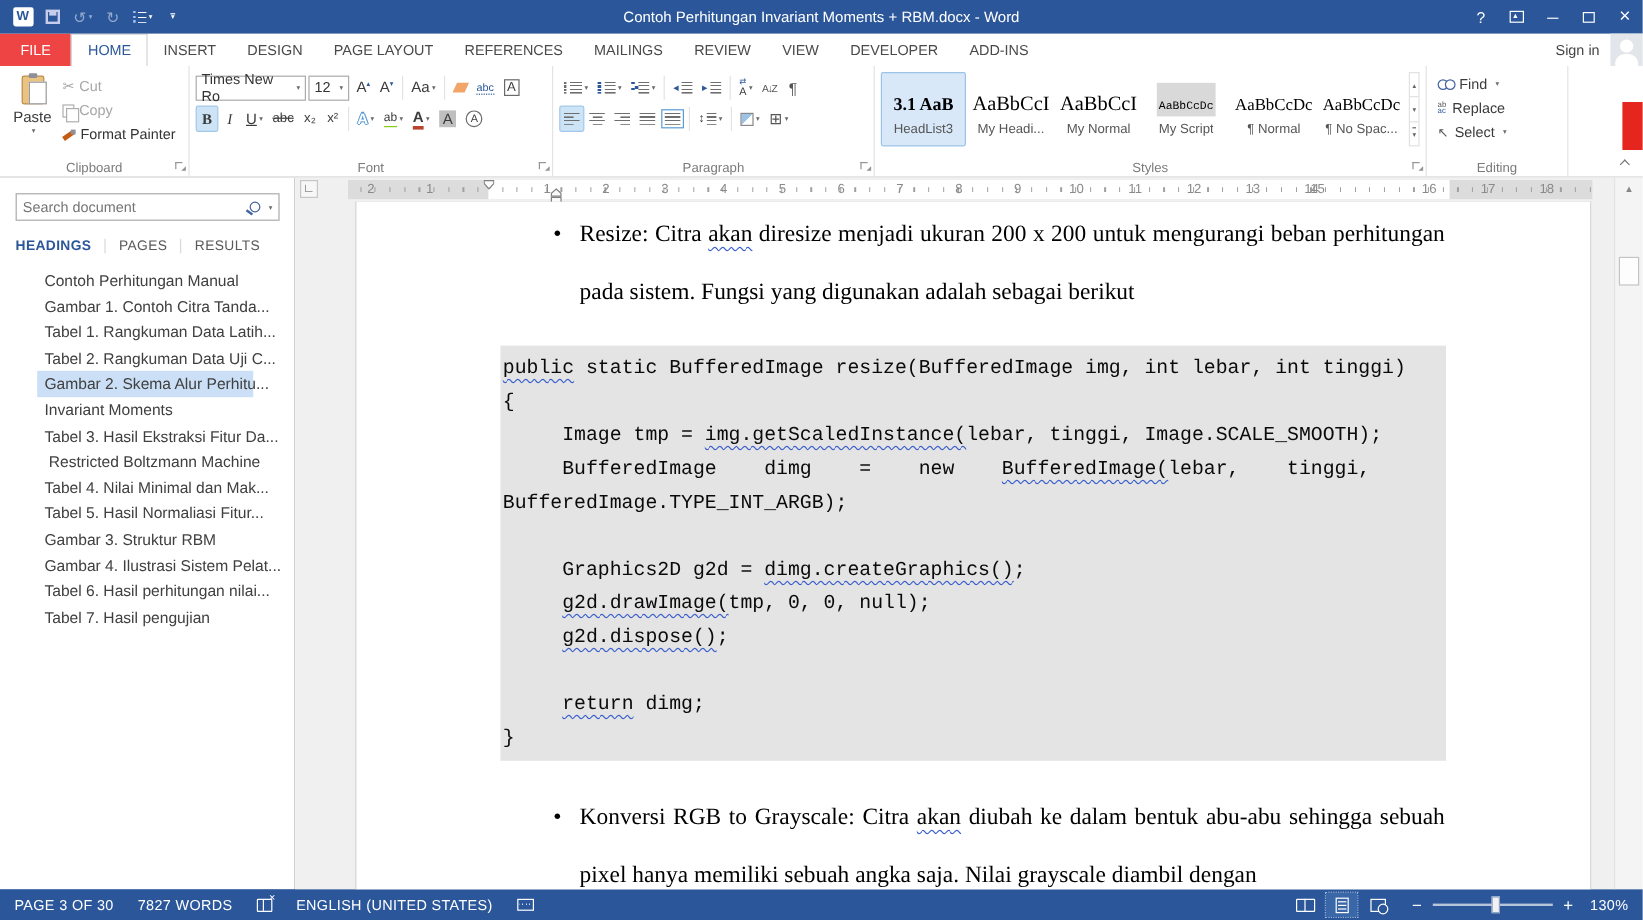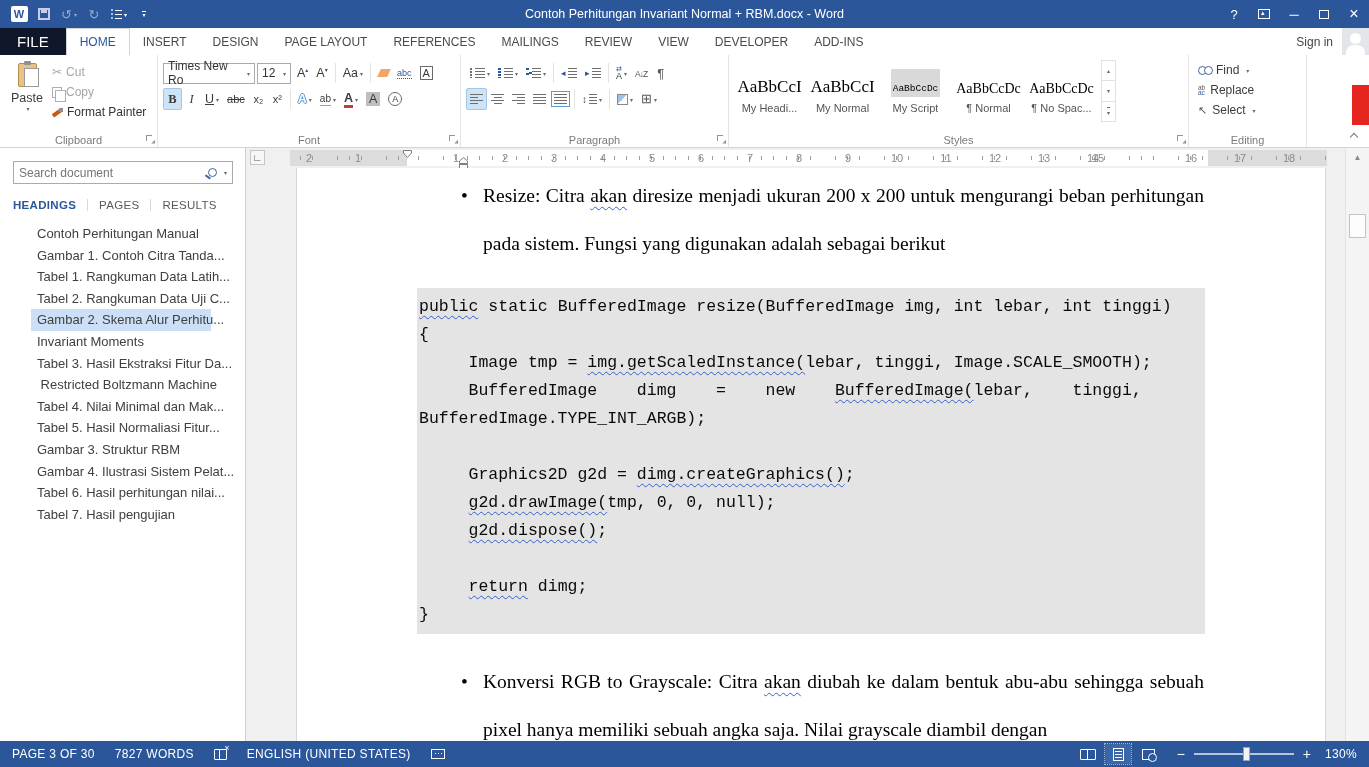--- a/index.html
+++ b/index.html
@@ -25,21 +25,21 @@
   .tb-title{position:absolute;left:0;right:0;text-align:center;font-size:12.5px;color:#fff}
   .tb-right{margin-left:auto;display:flex;z-index:2}
   .tbtn{width:30px;height:28px;display:flex;align-items:center;justify-content:center;font-size:13px}
   .ic-rdo{width:12px;height:10px;border:1px solid #fff;position:relative;display:inline-block}
   .ic-rdo::before{content:"▴";position:absolute;left:2px;top:-1px;font-size:7px}
   .ic-max{width:10px;height:9px;border:1px solid #fff;display:inline-block}
   [data-name="close-button"]{font-size:16px}
 
   
   .tabrow{height:27px;display:flex;align-items:stretch;background:#fff;flex:none}
-  .filetab{background:#0f172a;color:#fff;padding:0 17px;display:flex;align-items:center;font-size:15px}
+  .filetab{background:#ef4444;color:#fff;padding:0 17px;display:flex;align-items:center;font-size:12px}
   .rtabs{display:flex}
   .rtab{padding:0 13px;display:flex;align-items:center;font-size:12px;color:#4a4a4a}
   .rtab.active{color:#2b579a;border:1px solid #d4d4d4;border-bottom:1px solid #fff;margin-bottom:-1px;background:#fff}
   .signin{margin-left:auto;display:flex;align-items:center;font-size:12px;color:#444;gap:9px}
   .avatar{width:27px;height:27px;background:#e2e6eb;position:relative;overflow:hidden}
   .avatar::before{content:"";position:absolute;left:8px;top:5px;width:11px;height:11px;border-radius:50%;background:#fff}
   .avatar::after{content:"";position:absolute;left:4px;top:17px;width:19px;height:12px;border-radius:8px 8px 0 0;background:#fff}
 
   
   .ribbon{height:93px;border-bottom:1px solid #d4d4d4;display:flex;background:#fff;position:relative;flex:none}
@@ -250,21 +250,21 @@
           <span data-name="redo-icon">↻</span>
         </div>
       <div class="qbtn" data-name="numbering-qat-button">
           <span class="ic-qnum" data-name="numbering-icon"></span>
           <span class="dd" data-name="dropdown-icon">▾</span>
         </div>
       <div class="qbtn" data-name="customize-qat-button">
           <span class="ic-qmore" data-name="customize-qat-icon">▾</span>
         </div>
     </div>
-    <div class="tb-title" data-name="window-title">Contoh Perhitungan Invariant Normal + RBM.docx - Word</div>
+    <div class="tb-title" data-name="window-title">Contoh Perhitungan Invariant Moments + RBM.docx - Word</div>
     <div class="tb-right" data-name="window-controls">
       <div class="tbtn" data-name="help-button">
           <span data-name="help-icon">?</span>
         </div>
       <div class="tbtn" data-name="ribbon-display-options-button">
           <span class="ic-rdo" data-name="ribbon-display-icon"></span>
         </div>
       <div class="tbtn" data-name="minimize-button">
           <span data-name="minimize-icon">─</span>
         </div>
@@ -469,20 +469,24 @@
             <span class="dd" data-name="dropdown-icon">▾</span>
           </div>
       </div>
       <div class="rg-label" data-name="group-label">Paragraph</div>
       <div class="launcher" data-name="paragraph-dialog-launcher"></div>
     </div>
 
     <div class="rgroup g-styles" data-name="styles-group">
       <div class="sgwrap">
         <div class="sgal" id="styles-gallery" data-name="styles-gallery">
+            <div data-name="style-headlist3" class="sty selected">
+              <div data-name="style-preview" class="prev k-headlist">3.1 AaB</div>
+              <div data-name="style-name" class="nm">HeadList3</div>
+            </div>
             <div data-name="style-my-headi-" class="sty">
               <div data-name="style-preview" class="prev k-body">AaBbCcI</div>
               <div data-name="style-name" class="nm">My Headi...</div>
             </div>
             <div data-name="style-my-normal" class="sty">
               <div data-name="style-preview" class="prev k-body">AaBbCcI</div>
               <div data-name="style-name" class="nm">My Normal</div>
             </div>
             <div data-name="style-my-script" class="sty">
               <div data-name="style-preview" class="prev k-script">AaBbCcDc</div>

